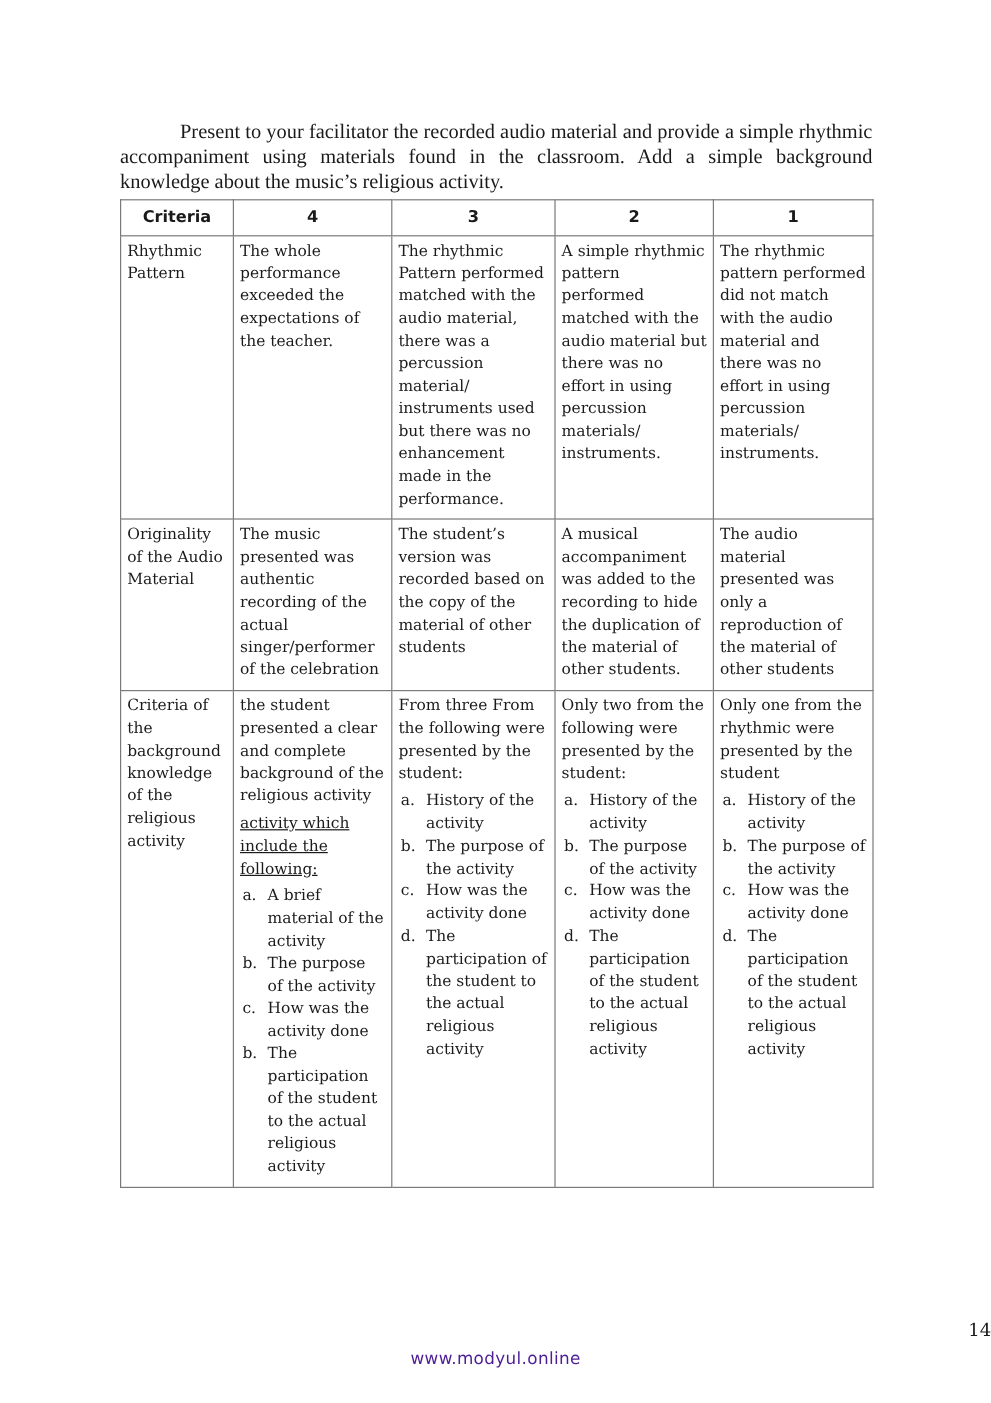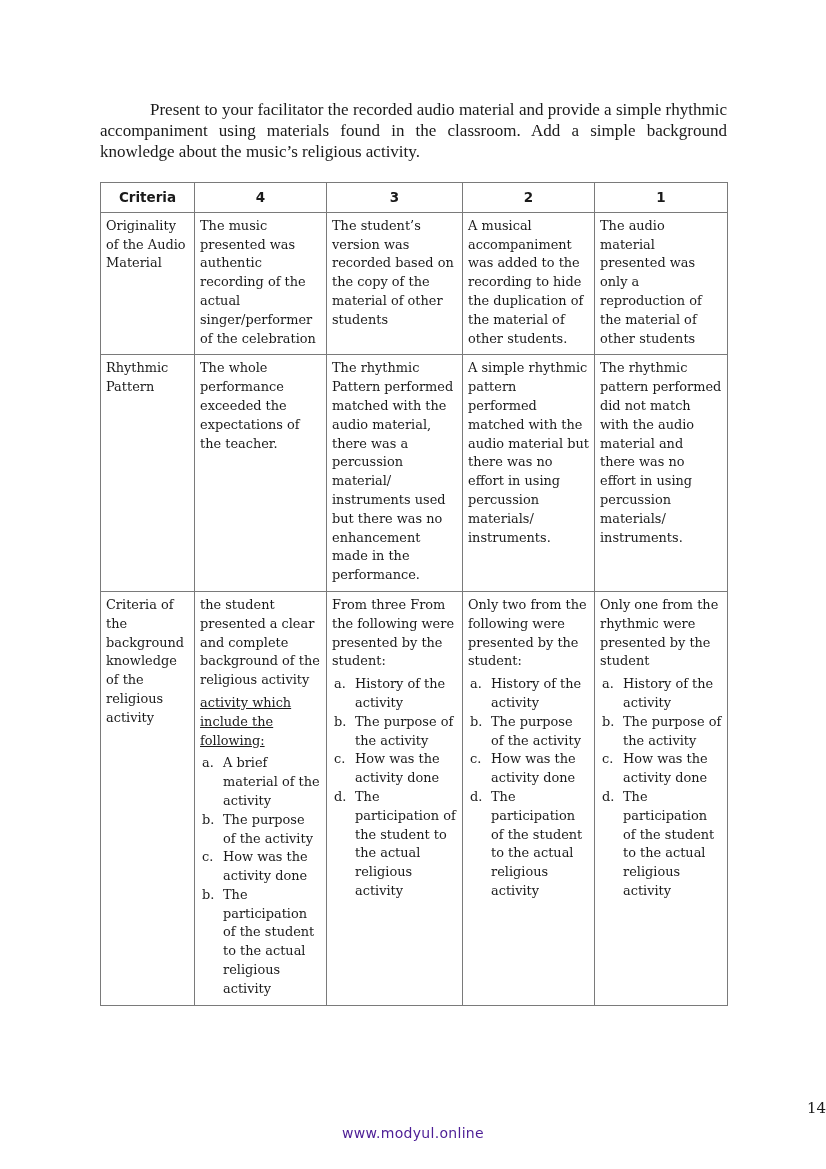--- a/index.html
+++ b/index.html
@@ -1,18 +1,18 @@
 <!DOCTYPE html>
 <html><head>
   <meta charset="utf-8">
   <style>
     html, body { margin: 0; padding: 0; background: #ffffff; }
     body { width: 826px; height: 1169px; position: relative; overflow: hidden; font-family: "DejaVu Serif", serif; color: #1a1a1a; }
     .intro { position: absolute; left: 100px; top: 99px; width: 627px; font-family: "Liberation Serif", serif; font-size: 17px; line-height: 21px; text-align: justify; text-indent: 50px; margin: 0; }
-    table.rubric { position: absolute; left: 100px; top: 182px; width: 627px; border-collapse: collapse; table-layout: fixed; font-size: 12.9px; line-height: 18.8px; border-radius: 15px; }
+    table.rubric { position: absolute; left: 100px; top: 166px; width: 627px; border-collapse: collapse; table-layout: fixed; font-size: 12.9px; line-height: 18.8px; border-radius: 15px; }
     table.rubric th, table.rubric td { border: 1px solid #7a7a7a; vertical-align: top; padding: 4px 5px 6px 5px; text-align: left; font-weight: normal; }
     table.rubric th { text-align: center; font-family: "DejaVu Sans", sans-serif; font-weight: bold; font-size: 13.5px; padding: 5px 4px 5px 4px; }
     col.c0 { width: 94px; } col.c1 { width: 132px; } col.c2 { width: 136px; } col.c3 { width: 132px; } col.c4 { width: 133px; }
     ol.items { list-style: none; margin: 4px 0 0 0; padding: 0; }
     ol.items li { display: flex; margin: 0; }
     ol.items li .mk { width: 23px; flex: 0 0 23px; padding-left: 2px; box-sizing: border-box; }
     ol.items li .tx { flex: 1; }
     .gap { margin-top: 4px; text-decoration: underline; }
     .page-num { position: absolute; left: 0; width: 826px; top: 1099px; text-align: right; font-family: "DejaVu Serif", serif; font-size: 15px; }
     .watermark { position: absolute; left: 0; width: 826px; top: 1125px; text-align: center; font-family: "DejaVu Sans", sans-serif; font-size: 14px; color: #4c1d95; letter-spacing: 0.3px; }
@@ -34,32 +34,32 @@
     <tr>
       <th>Criteria</th>
       <th>4</th>
       <th>3</th>
       <th>2</th>
       <th>1</th>
     </tr>
   </thead>
   <tbody>
     <tr>
+      <td>Rhythmic Pattern</td>
+      <td>The whole performance exceeded the expectations of the teacher.</td>
+      <td>The rhythmic Pattern performed matched with the audio material, there was a percussion material/ instruments used but there was no enhancement made in the performance.</td>
+      <td>A simple rhythmic pattern performed matched with the audio material but there was no effort in using percussion materials/ instruments.</td>
+      <td>The rhythmic pattern performed did not match with the audio material and there was no effort in using percussion materials/ instruments.</td>
+    </tr>
+    <tr>
       <td>Originality of the Audio Material</td>
       <td>The music presented was authentic recording of the actual singer/performer of the celebration</td>
       <td>The student’s version was recorded based on the copy of the material of other students</td>
       <td>A musical accompaniment was added to the recording to hide the duplication of the material of other students.</td>
       <td>The audio material presented was only a reproduction of the material of other students</td>
-    </tr>
-    <tr>
-      <td>Rhythmic Pattern</td>
-      <td>The whole performance exceeded the expectations of the teacher.</td>
-      <td>The rhythmic Pattern performed matched with the audio material, there was a percussion material/ instruments used but there was no enhancement made in the performance.</td>
-      <td>A simple rhythmic pattern performed matched with the audio material but there was no effort in using percussion materials/ instruments.</td>
-      <td>The rhythmic pattern performed did not match with the audio material and there was no effort in using percussion materials/ instruments.</td>
     </tr>
     <tr>
       <td>Criteria of the background knowledge of the religious activity</td>
       <td>
         <div>the student presented a clear and complete background of the religious activity</div>
         <div class="gap">activity which include the following:</div>
         <ol class="items">
           <li>
               <span class="mk">a.</span>
               <span class="tx">A brief material of the activity</span>

